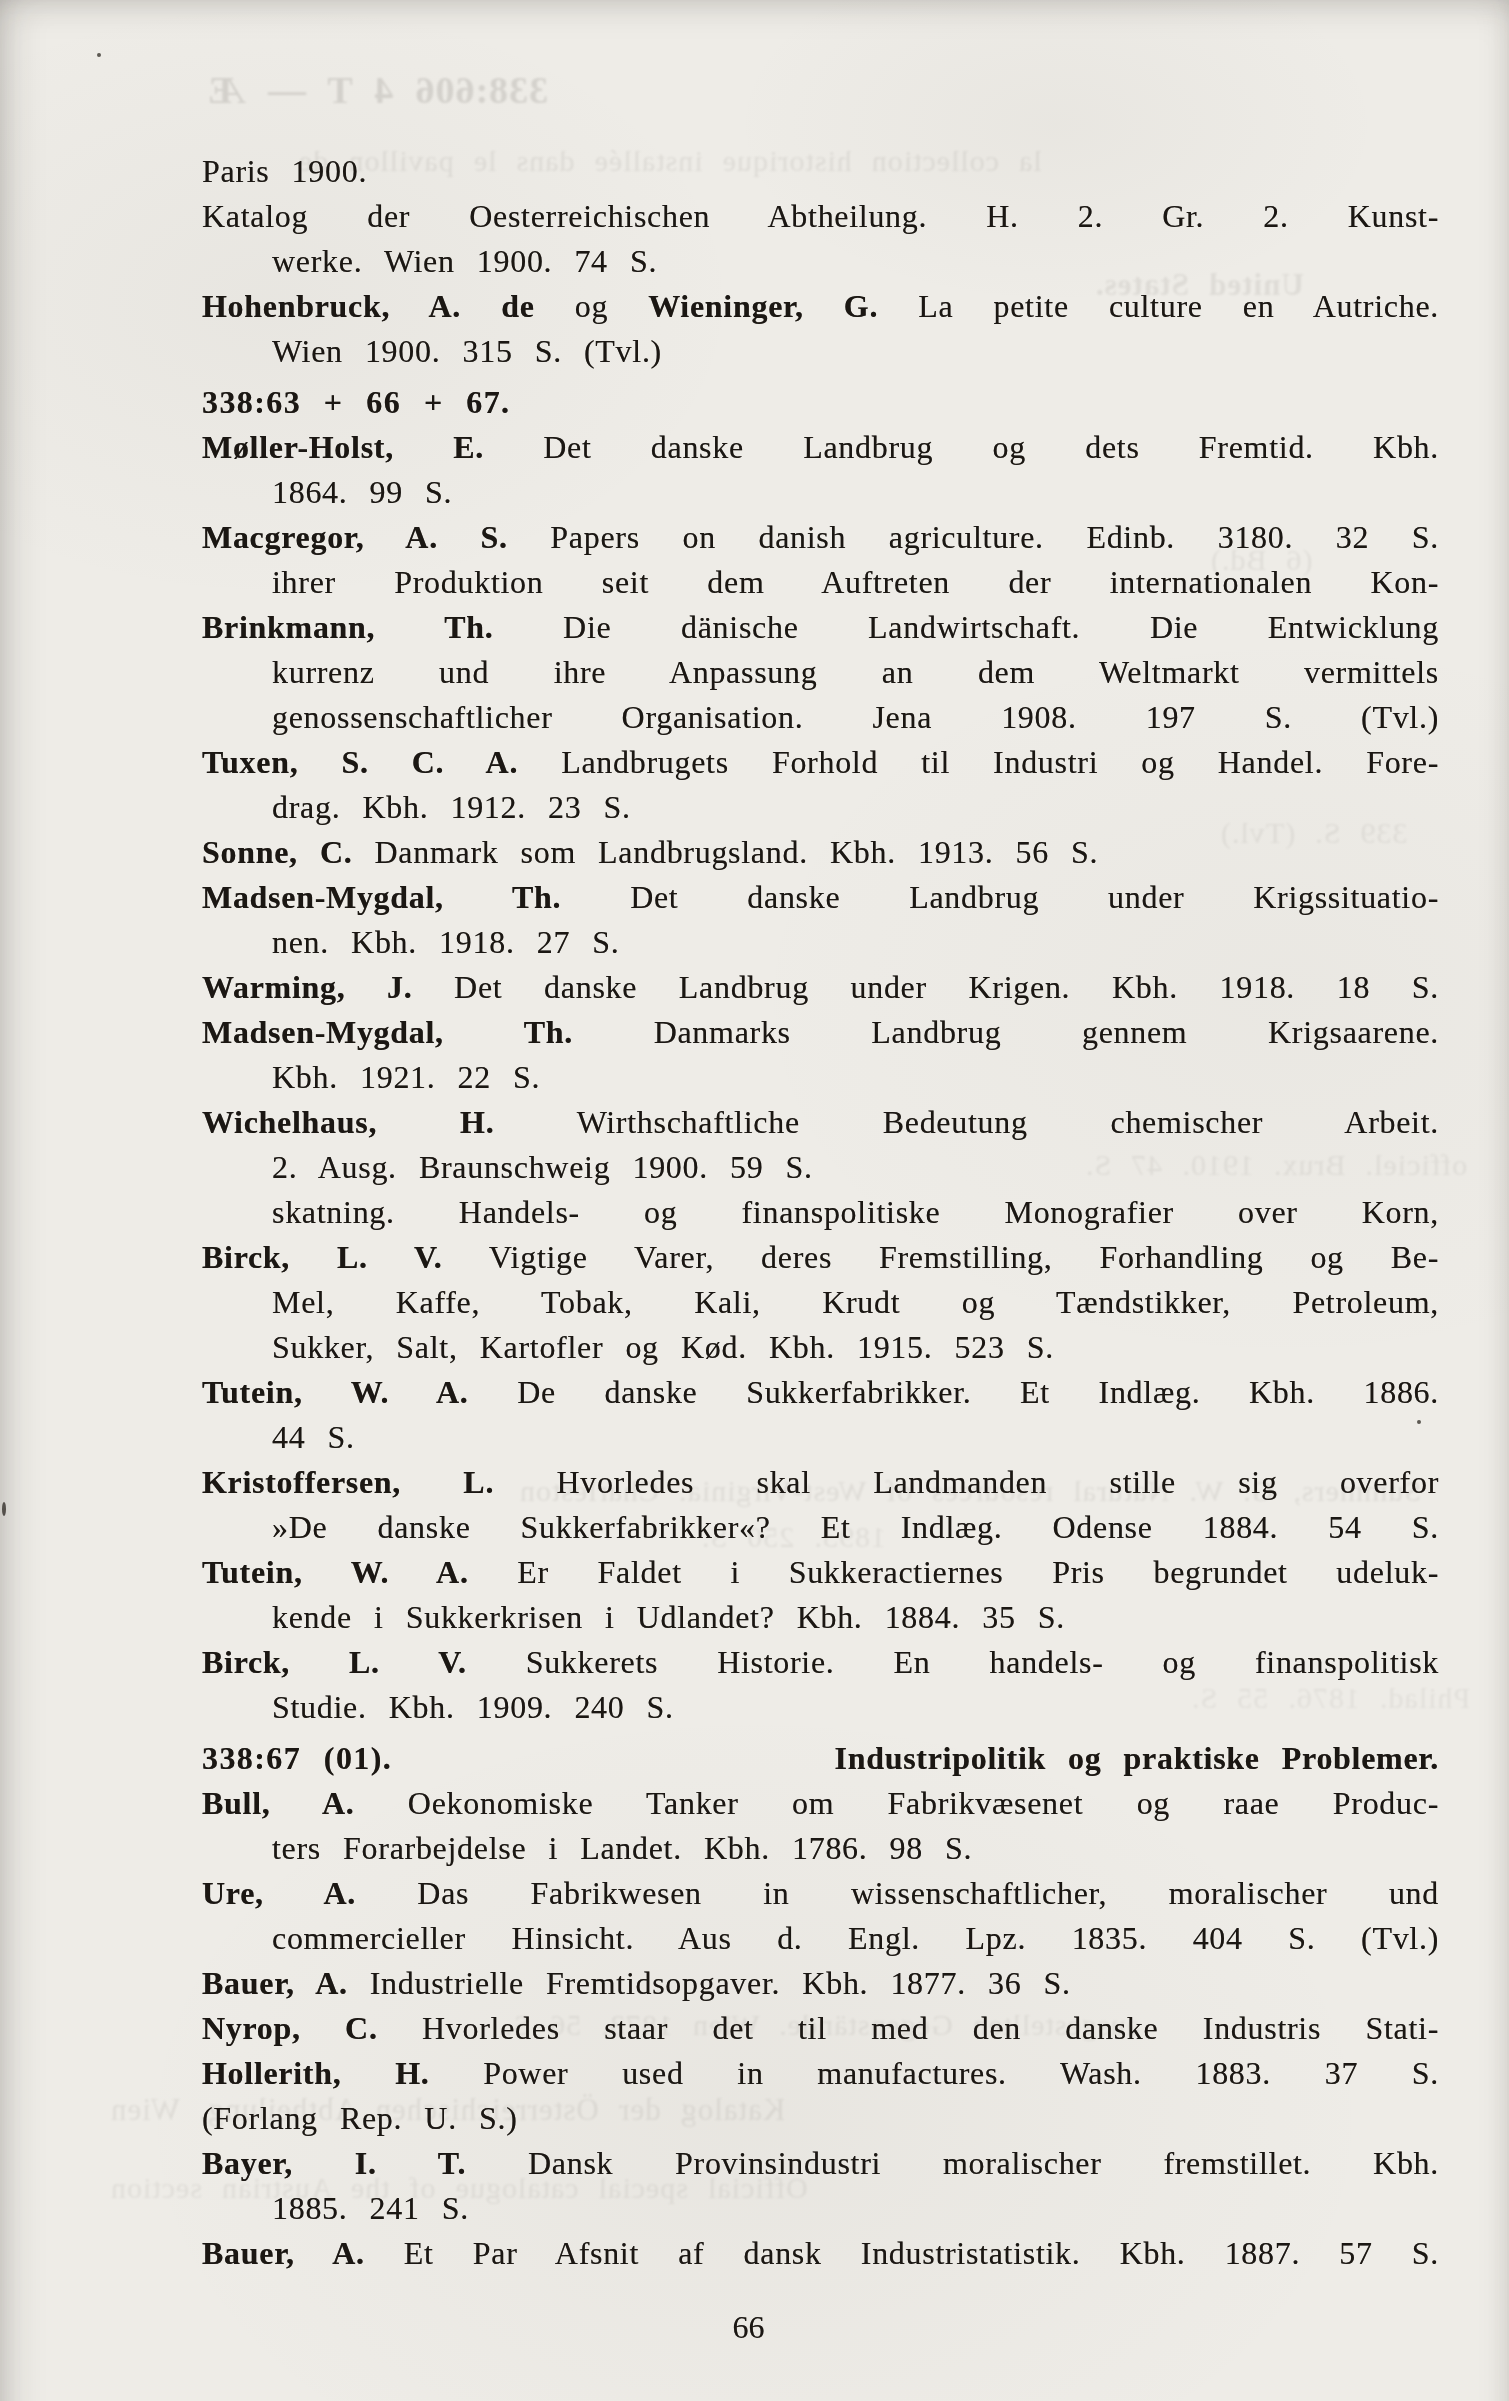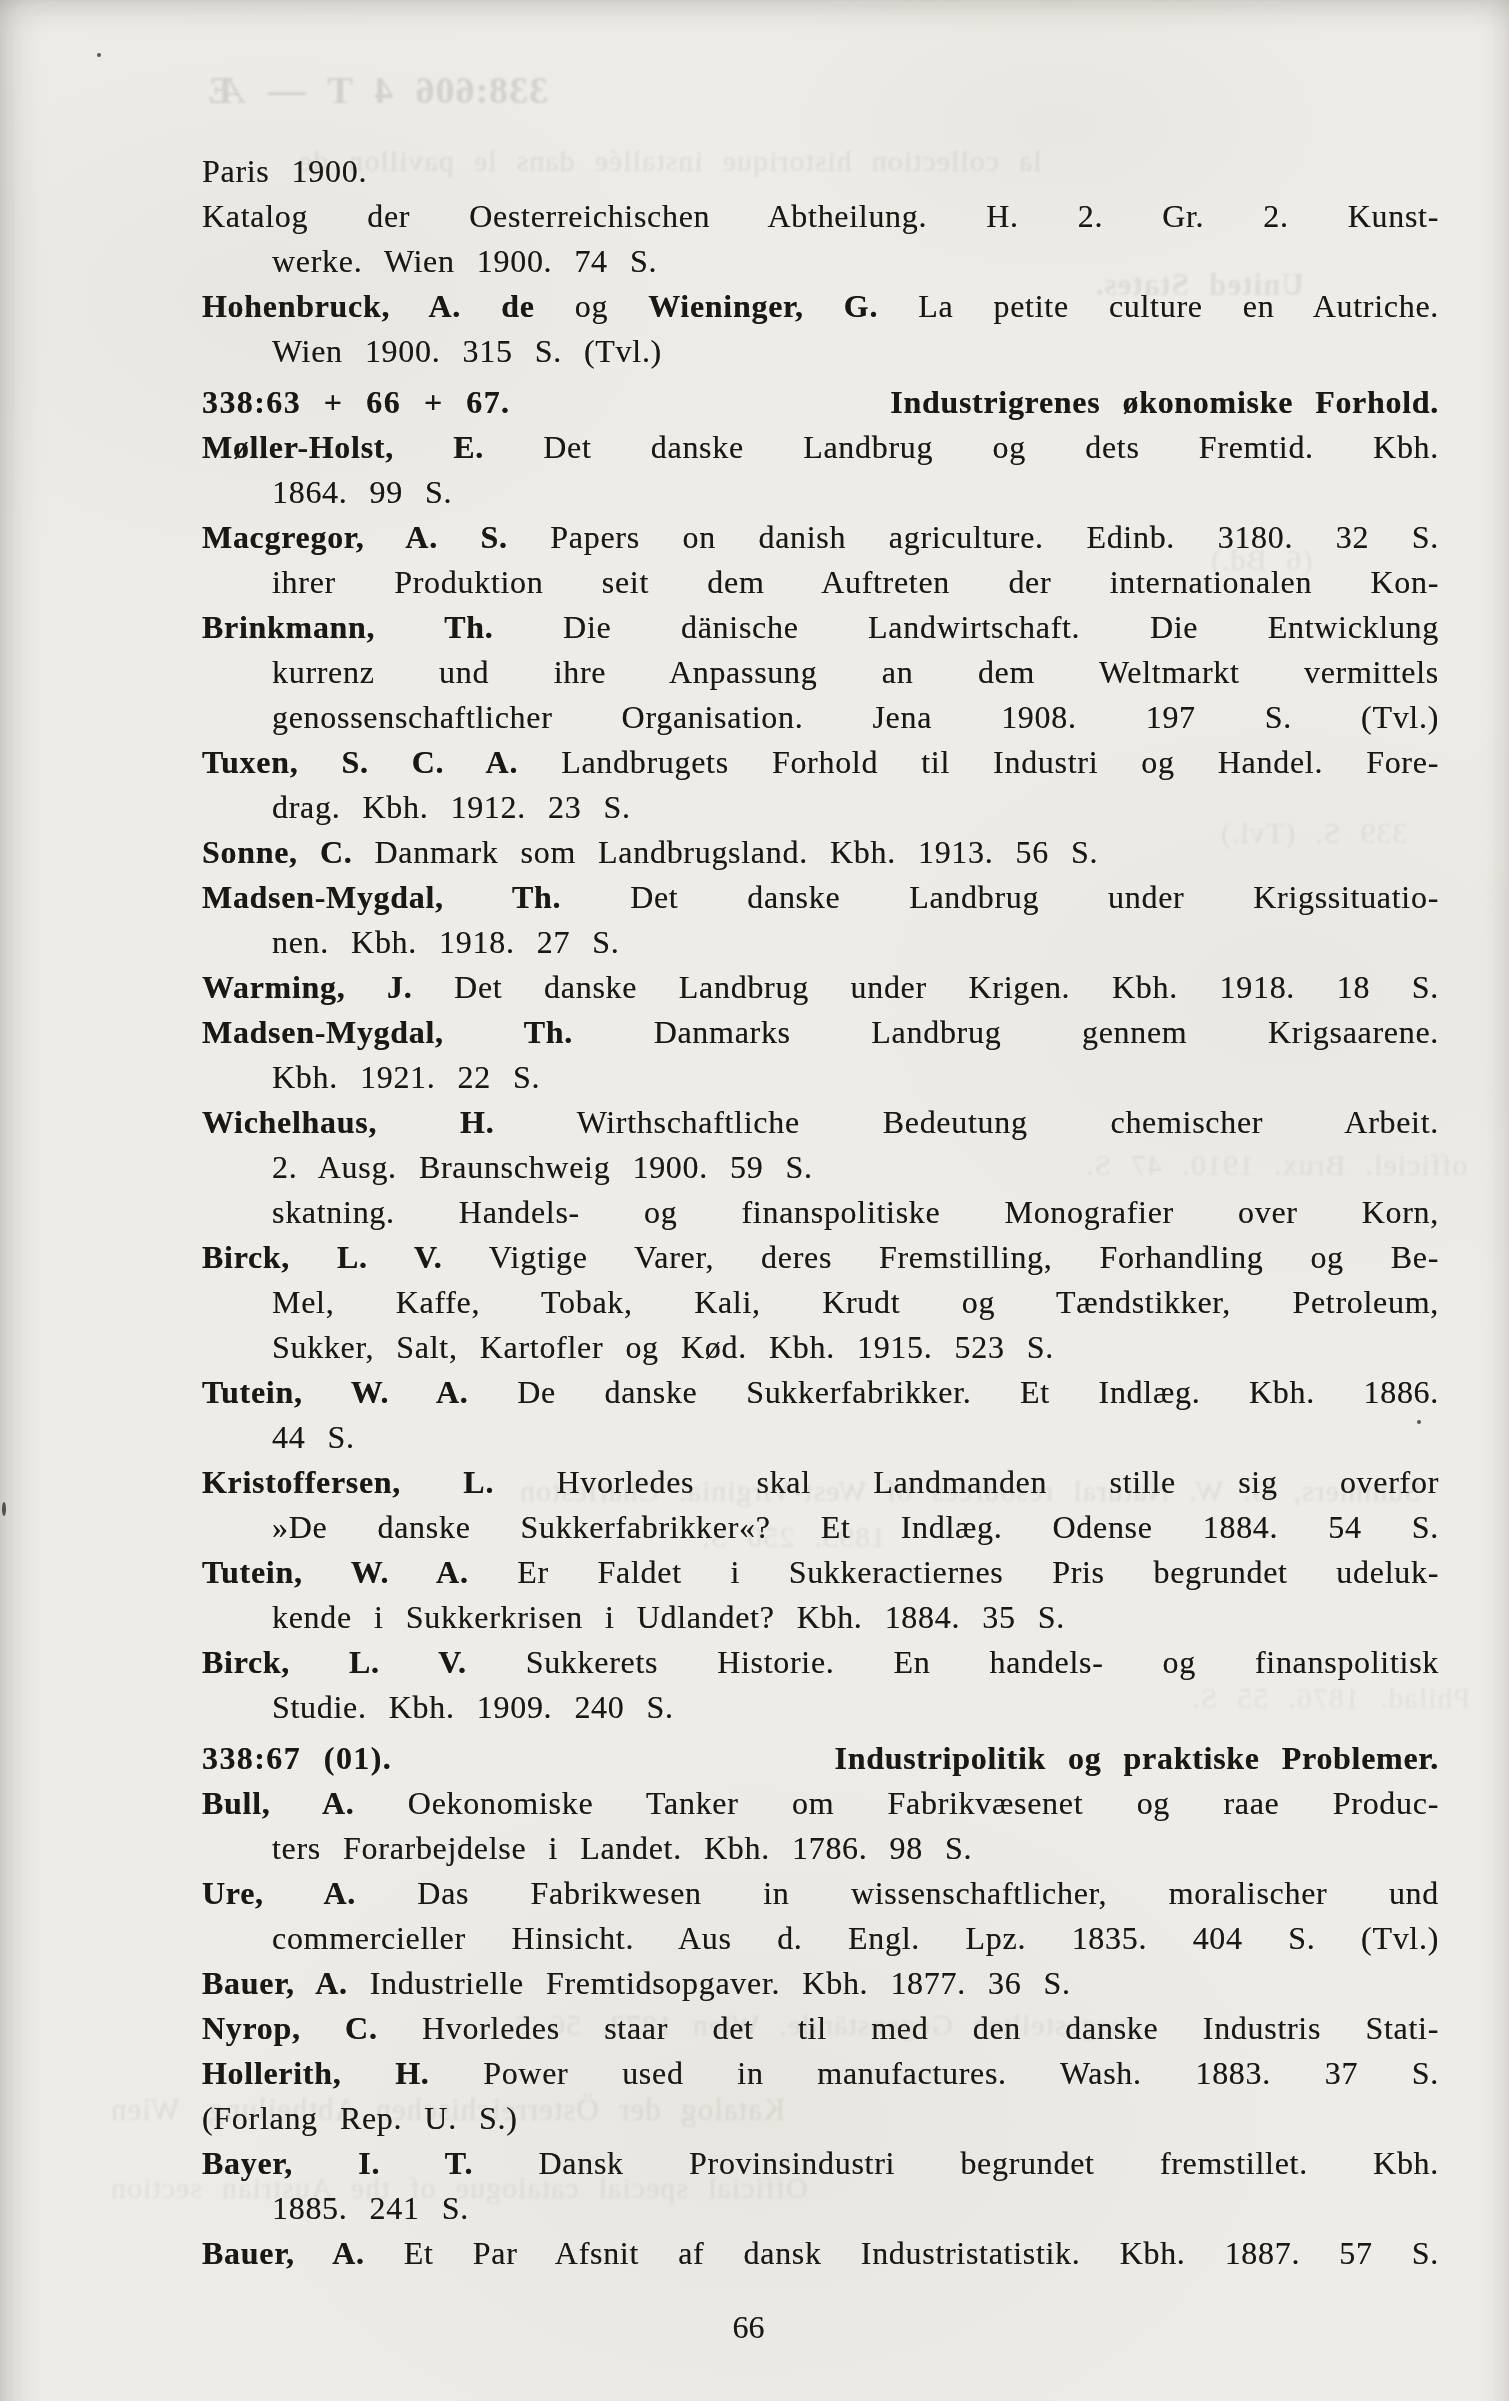--- a/index.html
+++ b/index.html
@@ -114,21 +114,20 @@
       <i style="left: 1.9px; top: 1502px; width: 4.3px; height: 14.4px;"></i>
     </div>
   <div class="content">
       <div class="line right"><span>Paris 1900.</span></div>
       <div class="line fill"><span>Katalog der Oesterreichischen Abtheilung.  H. 2.  Gr. 2.  Kunst-</span></div>
       <div class="line cont"><span>werke.  Wien 1900.  74 S.</span></div>
       <div class="line fill"><b>Hohenbruck, A. de</b><span> og </span><b>Wieninger, G.</b><span> La petite culture en Autriche.</span></div>
       <div class="line cont"><span>Wien 1900.  315 S.  (Tvl.)</span></div>
       <div class="line heading">
         <span class="code">338:63 + 66 + 67.</span>
-        <span class="title">Industrigrenes økonomiske Forhold.</span>
       </div>
       <div class="line fill"><b>Møller-Holst, E.</b><span> Det danske Landbrug og dets Fremtid.  Kbh.</span></div>
       <div class="line cont"><span>1864.  99 S.</span></div>
       <div class="line fill"><b>Macgregor, A. S.</b><span> Papers on danish agriculture. Edinb. 3180.  32 S.</span></div>
       <div class="line cont fill"><span>ihrer Produktion seit dem Auftreten der internationalen Kon-</span></div>
       <div class="line fill"><b>Brinkmann, Th.</b><span> Die dänische Landwirtschaft.  Die Entwicklung</span></div>
       <div class="line cont fill"><span>kurrenz und ihre Anpassung an dem Weltmarkt vermittels</span></div>
       <div class="line cont fill"><span>genossenschaftlicher Organisation.  Jena 1908.  197 S.  (Tvl.)</span></div>
       <div class="line fill"><b>Tuxen, S. C. A.</b><span> Landbrugets Forhold til Industri og Handel. Fore-</span></div>
       <div class="line cont"><span>drag.  Kbh. 1912.  23 S.</span></div>
@@ -157,19 +156,19 @@
         <span class="title">Industripolitik og praktiske Problemer.</span>
       </div>
       <div class="line fill"><b>Bull, A.</b><span> Oekonomiske Tanker om Fabrikvæsenet og raae Produc-</span></div>
       <div class="line cont"><span>ters Forarbejdelse i Landet.  Kbh. 1786.  98 S.</span></div>
       <div class="line fill"><b>Ure, A.</b><span> Das Fabrikwesen in wissenschaftlicher, moralischer und</span></div>
       <div class="line cont fill"><span>commercieller Hinsicht.  Aus d. Engl.  Lpz. 1835.  404 S. (Tvl.)</span></div>
       <div class="line"><b>Bauer, A.</b><span> Industrielle Fremtidsopgaver.  Kbh.  1877.  36 S.</span></div>
       <div class="line fill"><b>Nyrop, C.</b><span> Hvorledes staar det til med den danske Industris Stati-</span></div>
       <div class="line fill"><b>Hollerith, H.</b><span> Power used in manufactures.  Wash.  1883.  37 S.</span></div>
       <div class="line right"><span>(Forlang Rep. U. S.)</span></div>
-      <div class="line fill"><b>Bayer, I. T.</b><span> Dansk Provinsindustri begrundet fremstillet.  Kbh.</span></div>
+      <div class="line fill"><b>Bayer, I. T.</b><span> Dansk Provinsindustri moralischer fremstillet.  Kbh.</span></div>
       <div class="line cont"><span>1885.  241 S.</span></div>
       <div class="line fill"><b>Bauer, A.</b><span> Et Par Afsnit af dansk Industristatistik. Kbh. 1887. 57 S.</span></div>
     </div>
   <div class="pageno">66</div>
 </div>
 
 
 </body></html>

